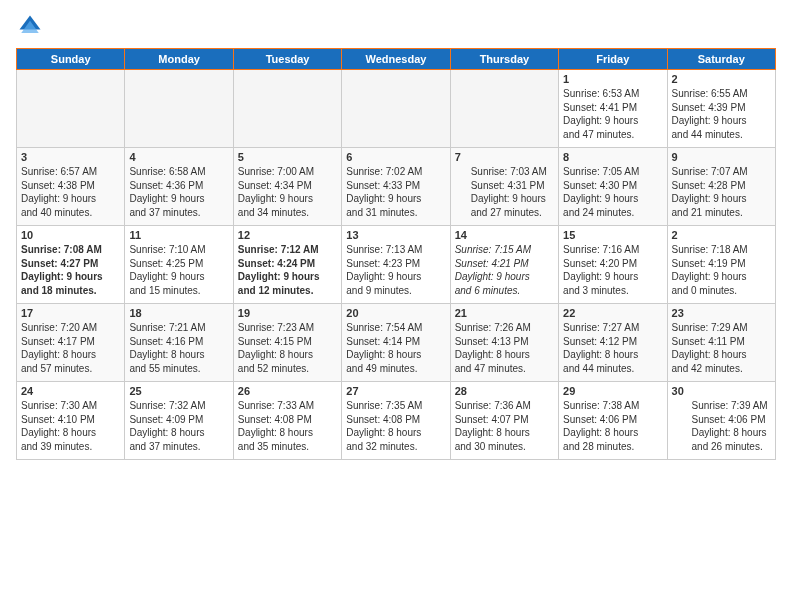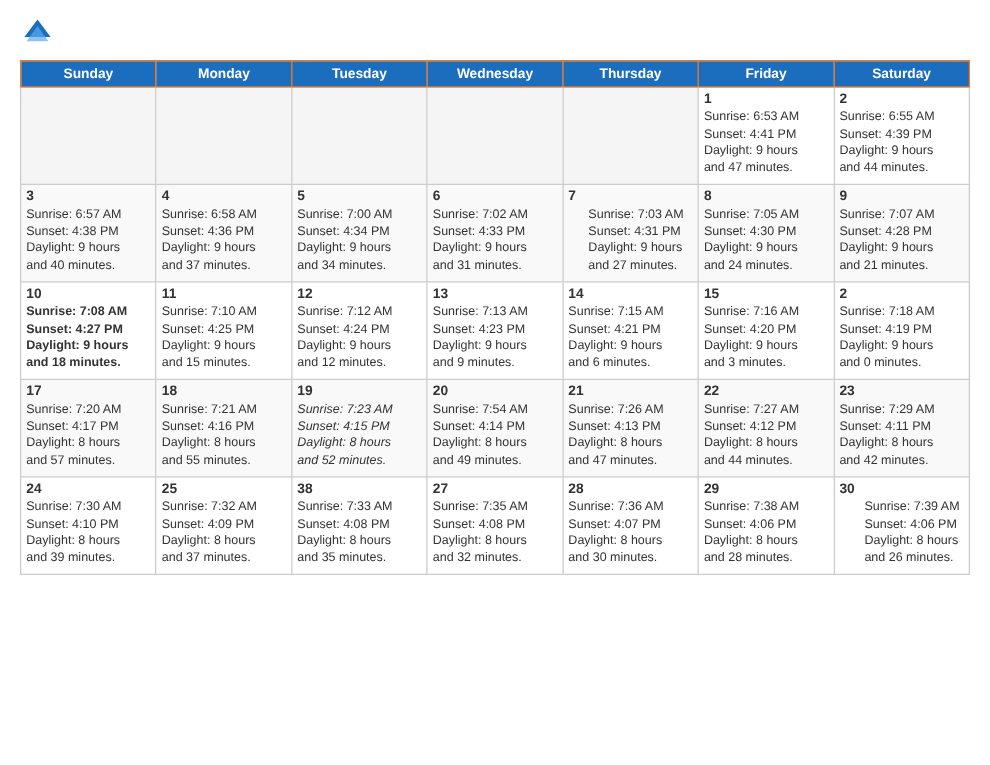--- a/index.html
+++ b/index.html
@@ -215,35 +215,35 @@
           </td>
           <td>
             <span class="day-number">11</span>
             <div class="day-info" style="white-space: pre-line;">Sunrise: 7:10 AM
 Sunset: 4:25 PM
 Daylight: 9 hours
 and 15 minutes.</div>
           </td>
           <td>
             <span class="day-number">12</span>
-            <div class="day-info" style="white-space: pre-line;">Sunrise: 7:12 AM
+            <div class="day-info" style="white-space: pre-line; font-weight: bold;">Sunrise: 7:12 AM
 Sunset: 4:24 PM
 Daylight: 9 hours
 and 12 minutes.</div>
           </td>
           <td>
             <span class="day-number">13</span>
             <div class="day-info" style="white-space: pre-line;">Sunrise: 7:13 AM
 Sunset: 4:23 PM
 Daylight: 9 hours
 and 9 minutes.</div>
           </td>
           <td>
             <span class="day-number">14</span>
-            <div class="day-info" style="white-space: pre-line;">Sunrise: 7:15 AM
+            <div class="day-info" style="white-space: pre-line; font-style: italic;">Sunrise: 7:15 AM
 Sunset: 4:21 PM
 Daylight: 9 hours
 and 6 minutes.</div>
           </td>
           <td>
             <span class="day-number">15</span>
             <div class="day-info" style="white-space: pre-line;">Sunrise: 7:16 AM
 Sunset: 4:20 PM
 Daylight: 9 hours
 and 3 minutes.</div>
@@ -266,21 +266,21 @@
           </td>
           <td>
             <span class="day-number">18</span>
             <div class="day-info" style="white-space: pre-line;">Sunrise: 7:21 AM
 Sunset: 4:16 PM
 Daylight: 8 hours
 and 55 minutes.</div>
           </td>
           <td>
             <span class="day-number">19</span>
-            <div class="day-info" style="white-space: pre-line; font-style: italic;">Sunrise: 7:23 AM
+            <div class="day-info" style="white-space: pre-line;">Sunrise: 7:23 AM
 Sunset: 4:15 PM
 Daylight: 8 hours
 and 52 minutes.</div>
           </td>
           <td>
             <span class="day-number">20</span>
             <div class="day-info" style="white-space: pre-line;">Sunrise: 7:54 AM
 Sunset: 4:14 PM
 Daylight: 8 hours
 and 49 minutes.</div>
@@ -316,21 +316,21 @@
 and 39 minutes.</div>
           </td>
           <td>
             <span class="day-number">25</span>
             <div class="day-info" style="white-space: pre-line;">Sunrise: 7:32 AM
 Sunset: 4:09 PM
 Daylight: 8 hours
 and 37 minutes.</div>
           </td>
           <td>
-            <span class="day-number">38</span>
+            <span class="day-number">26</span>
             <div class="day-info" style="white-space: pre-line;">Sunrise: 7:33 AM
 Sunset: 4:08 PM
 Daylight: 8 hours
 and 35 minutes.</div>
           </td>
           <td>
             <span class="day-number">27</span>
             <div class="day-info" style="white-space: pre-line;">Sunrise: 7:35 AM
 Sunset: 4:08 PM
 Daylight: 8 hours

